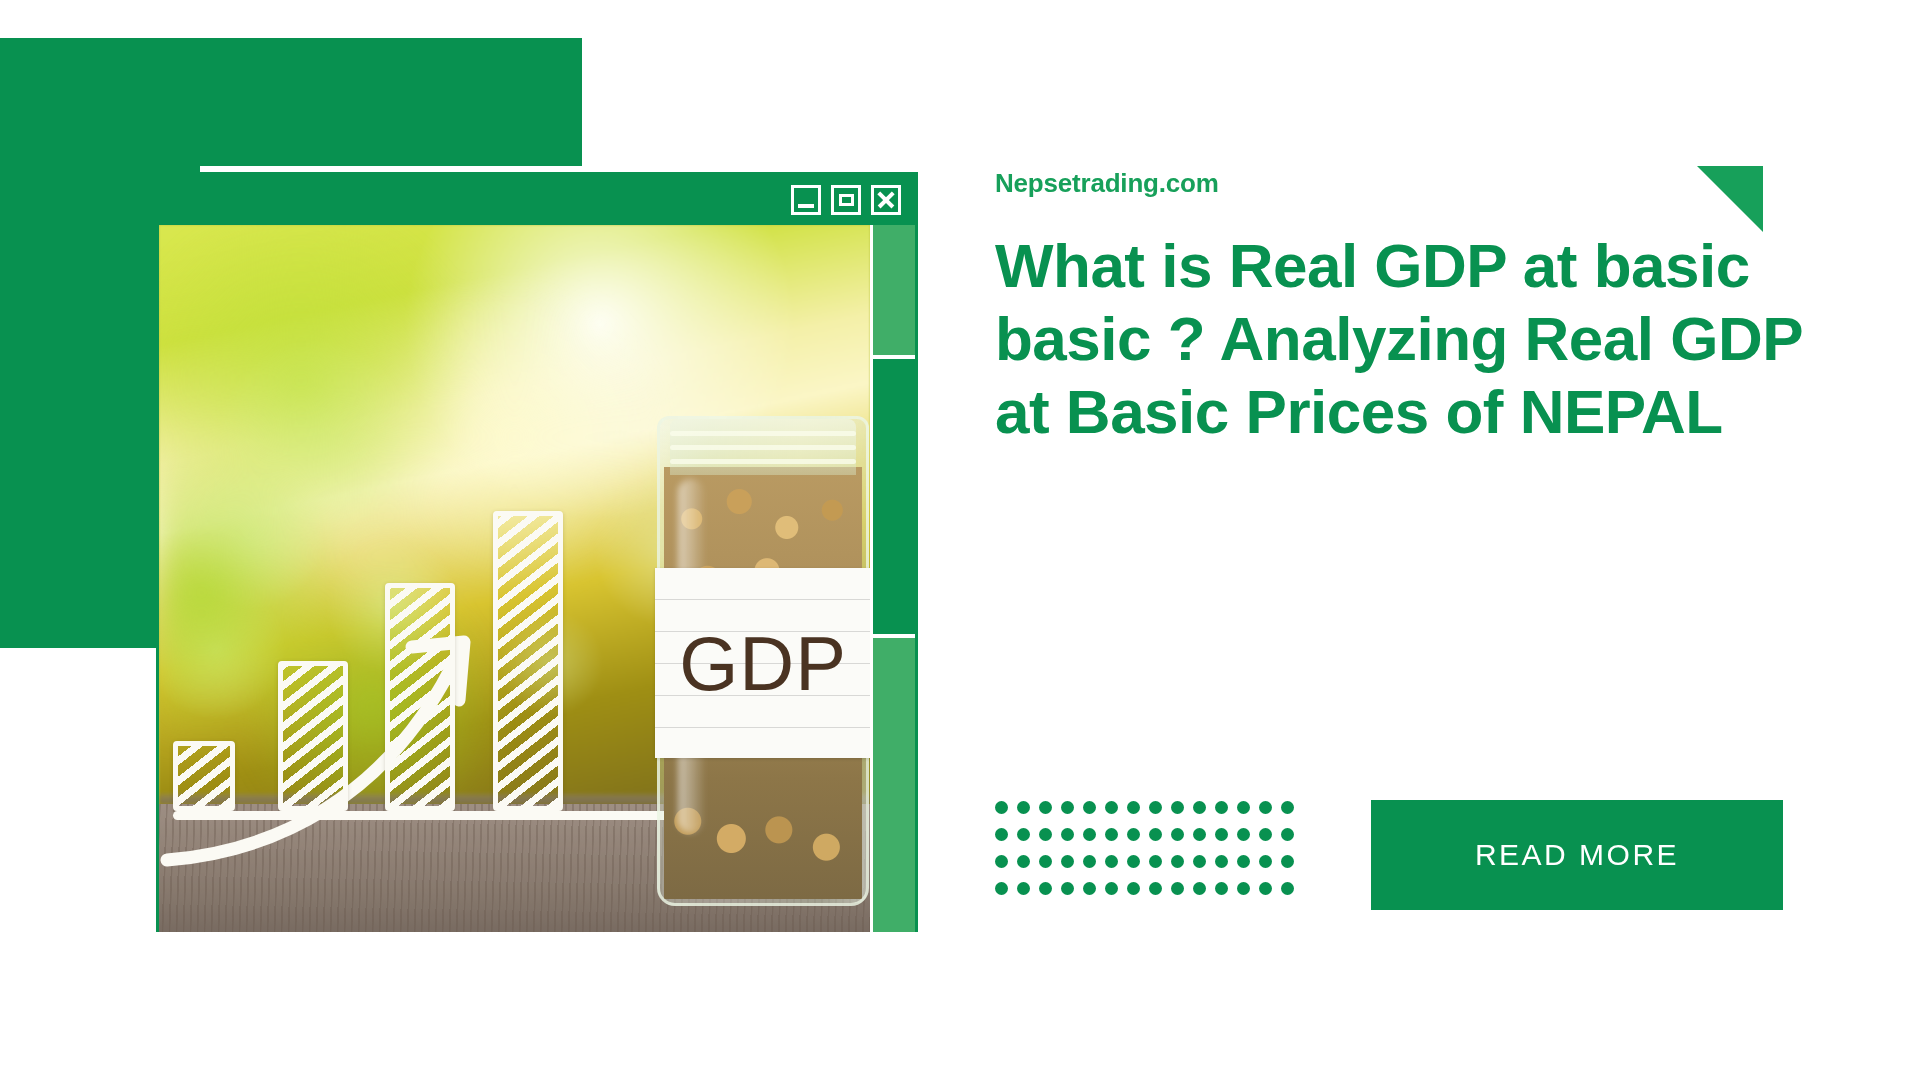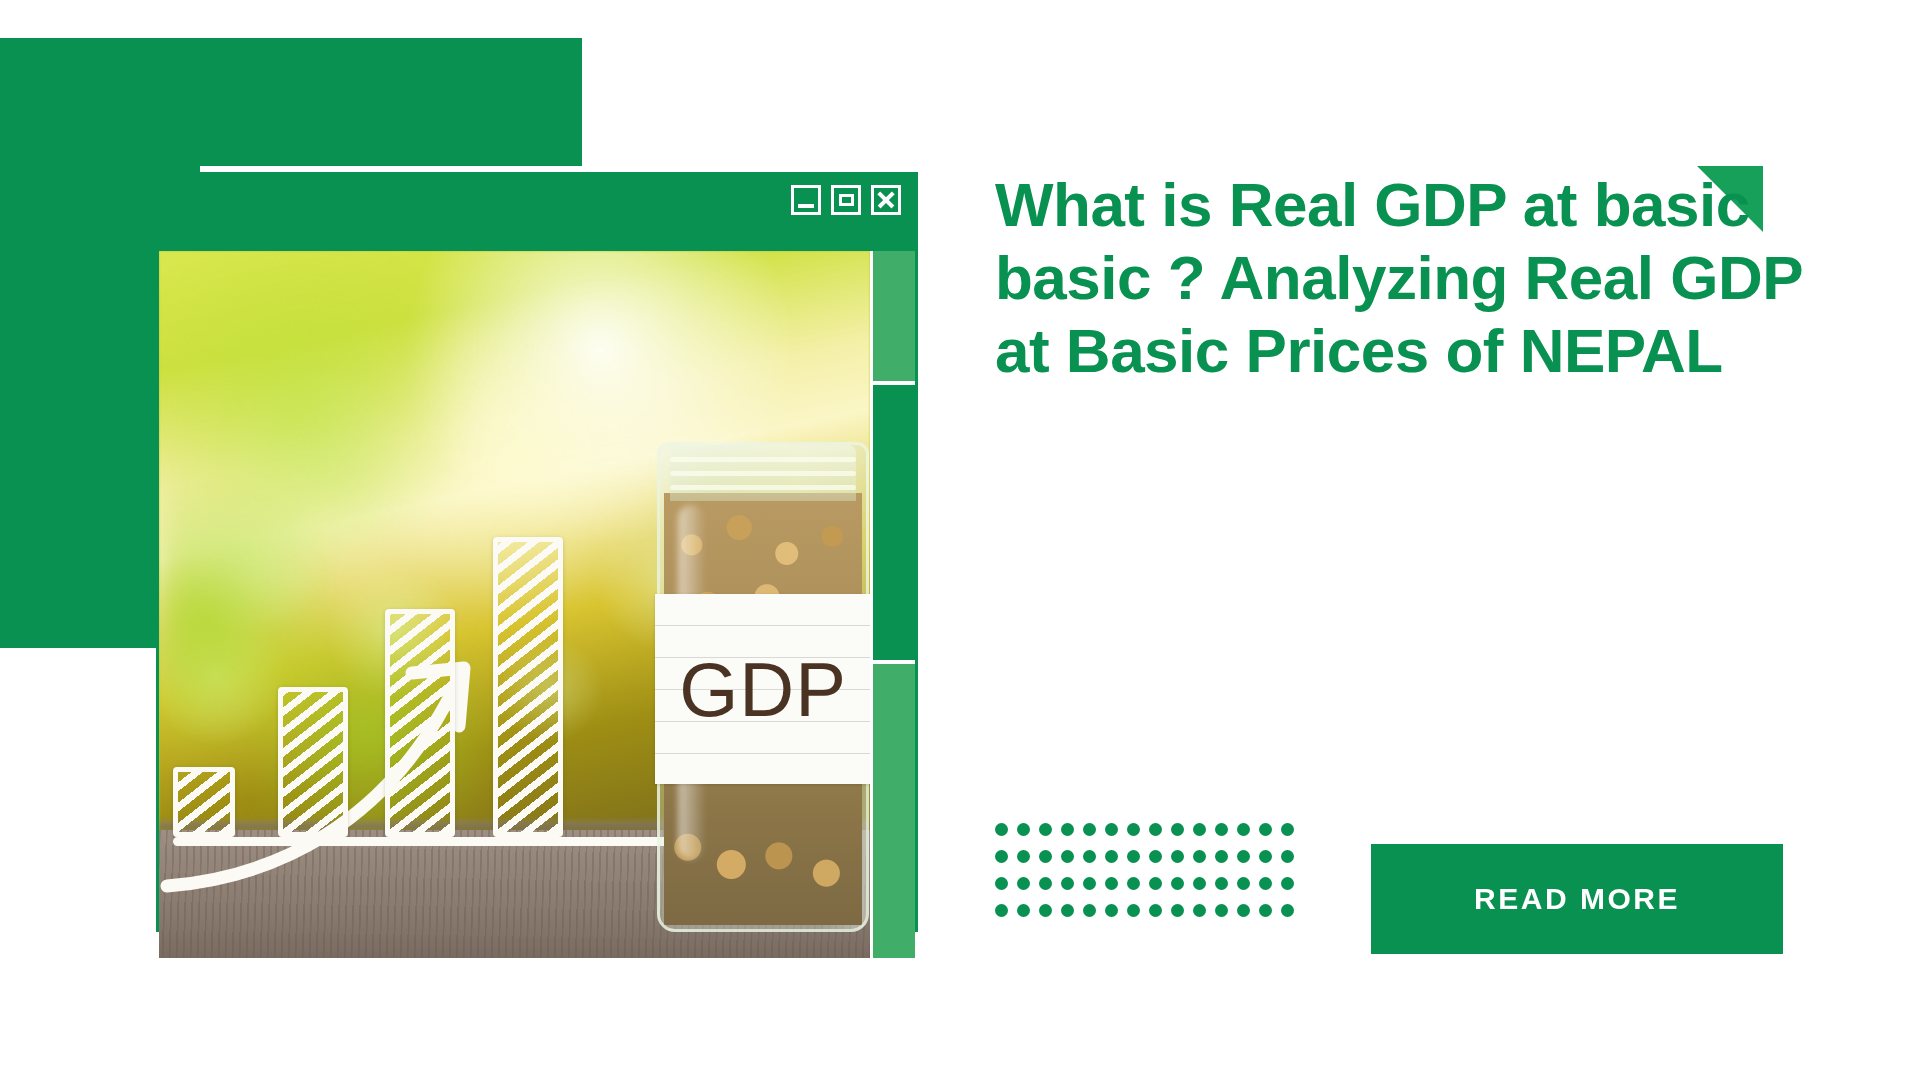--- a/index.html
+++ b/index.html
@@ -69,21 +69,20 @@
     left:0; top:8px; width:20px; height:3.5px;
     background:#ffffff;
   }
   .win-btn .glyph-close:before { transform:rotate(45deg); }
   .win-btn .glyph-close:after  { transform:rotate(-45deg); }
 
   .window-body {
     position:relative;
     height:747px;
     display:flex;
-    margin-top:26px;
   }
 
   
   .photo {
     position:relative;
     width:714px; height:707px;
     overflow:hidden;
     background:#b9c23c;
   }
   
@@ -248,26 +247,25 @@
   .dot {
     width:13px; height:13px; border-radius:50%;
     background:#089150;
   }
   .cta {
     margin-left:68px;
     width:412px; height:110px;
     background:#089150;
     color:#ffffff;
     display:flex; align-items:center; justify-content:center;
-    font-size:30px; font-weight:bold;
+    font-size:30px; font-weight:normal;
     letter-spacing:2.5px;
     cursor:pointer;
     border:none;
     font-family:"Liberation Sans", sans-serif;
-    margin-top:44px;
   }
 
   
   .corner-triangle {
     position:absolute;
     left:1697px; top:166px;
     width:66px; height:66px;
     background:#17a05a;
     clip-path:polygon(0 0, 100% 0, 100% 100%);
   }
@@ -335,20 +333,21 @@
         <div class="scroll-seg seg-dark" style="height:275px;"></div>
         <div class="scroll-seg seg-light" style="height:294px;"></div>
       </div>
 
     </div>
   </div>
 
   <div class="corner-triangle"></div>
 
   <div class="content">
+    <div class="brand">Nepsetrading.com</div>
     <h1 class="headline">What is Real GDP at basic basic ? Analyzing Real GDP at Basic Prices of NEPAL</h1>
   </div>
 
   <div class="bottom-row">
     <div class="dotgrid" id="dotgrid">
         <span class="dot"></span>
         <span class="dot"></span>
         <span class="dot"></span>
         <span class="dot"></span>
         <span class="dot"></span>

